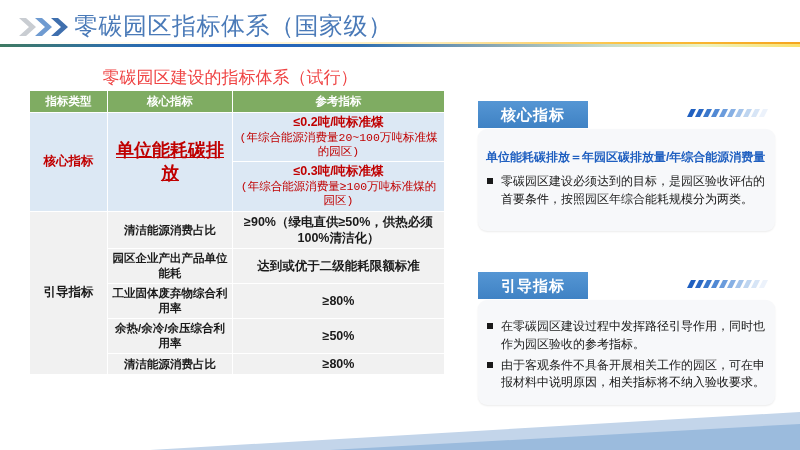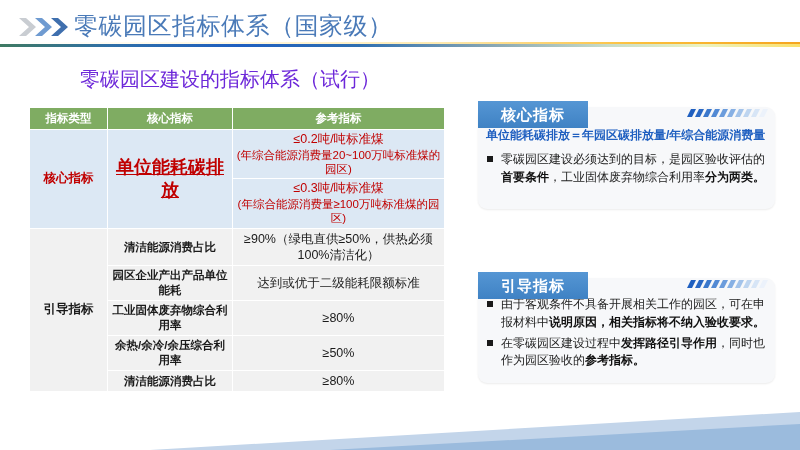--- a/index.html
+++ b/index.html
@@ -42,28 +42,28 @@
     position: absolute; left: 0; top: 3.5px; width: 800px; height: 3px;
     background: linear-gradient(to right,
       #3f7a62 0%, #2f6fa8 14%, #1f5fc0 30%, #2f6fb0 45%,
       #8aa8b4 62%, #c8dcc8 76%, #ecf3c0 88%, #fbe06a 100%);
   }
 
   
   #subtitle {
     position: absolute; left: 0; top: 66px; width: 460px;
     text-align: center;
-    font-size: 20px;
-    color: #6d28d9;
+    font-size: 17px;
+    color: #ef4444;
     white-space: nowrap;
   }
 
   
   #table-wrap {
-    position: absolute; left: 29px; top: 107px; width: 415px;
+    position: absolute; left: 29px; top: 90px; width: 415px;
   }
   table.ind {
     border-collapse: collapse;
     width: 415px;
     table-layout: fixed;
   }
   table.ind td, table.ind th {
     border: 1px solid #ffffff;
     vertical-align: middle;
     text-align: center;
@@ -100,22 +100,22 @@
     line-height: 1.25;
   }
   td.core-cell.bold { font-weight: bold; font-size: 18px; text-decoration: underline; }
   td.guide-cell {
     background: #f1f1f1;
     color: #1a1a1a;
     font-size: 11.5px;
     font-weight: bold;
     line-height: 1.3;
   }
-  .req-big { font-weight: normal; font-size: 12.5px; display: block; }
-  .req-small { font-size: 11.5px; display: block; line-height: 1.25; }
+  .req-big { font-weight: bold; font-size: 12.5px; display: block; }
+  .req-small { font-size: 11.5px; display: block; line-height: 1.25; font-family: Liberation Mono, monospace; }
 
   
   .infobox {
     position: absolute;
     width: 297px;
   }
   #box-core { left: 478px; top: 101px; }
   #box-guide { left: 478px; top: 272px; }
 
   .ib-tab {
@@ -129,21 +129,21 @@
     text-align: center;
     letter-spacing: 1px;
     z-index: 3;
   }
   .ib-dashes {
     position: absolute; right: 6px; top: 3px;
     width: 84px; height: 9px;
     z-index: 3;
   }
   .ib-body {
-    position: absolute; left: 0; top: 6px;
+    position: absolute; left: 0; top: 28px;
     width: 297px;
     background: #f7f8fa;
     border-radius: 9px;
     box-shadow: 0 1px 2px rgba(0,0,0,0.08);
     padding: 18px 10px 10px 8px;
     z-index: 1;
   }
   #box-core .ib-body { min-height: 102px; }
   #box-guide .ib-body { min-height: 98px; }
 
@@ -162,21 +162,21 @@
     color: #222222;
     line-height: 1.48;
     margin-bottom: 3px;
   }
   ul.ib-list li:before {
     content: "";
     position: absolute; left: 1px; top: 5px;
     width: 6px; height: 6px;
     background: #1a1a1a;
   }
-  ul.ib-list b { font-weight: bold; color: #111111; }
+  ul.ib-list b { font-weight: normal; color: #111111; }
 
   
   #swoosh { position: absolute; left: 0; bottom: 0; width: 800px; height: 40px; }
 </style>
 </head>
 <body>
 
 <div id="slide">
 
   <div id="header">
@@ -275,21 +275,21 @@
           <polygon points="50,8 54,0 59,0 55,8" fill="#a3c3ea"></polygon>
           <polygon points="58,8 62,0 67,0 63,8" fill="#bed5f0"></polygon>
           <polygon points="66,8 70,0 75,0 71,8" fill="#d7e5f6"></polygon>
           <polygon points="74,8 78,0 83,0 79,8" fill="#ecf2fb"></polygon>
         </g>
       </svg>
     </span>
     <div class="ib-body">
       <div class="formula">单位能耗碳排放＝年园区碳排放量/年综合能源消费量</div>
       <ul class="ib-list" id="core-bullets">
-          <li><span>零碳园区建设必须达到的目标，是园区验收评估的</span><b>首要条件</b><span>，工业固体废弃物综合利用率</span><b>分为两类。</b></li>
+          <li><span>零碳园区建设必须达到的目标，是园区验收评估的</span><b>首要条件</b><span>，按照园区年综合能耗规模</span><b>分为两类。</b></li>
         </ul>
     </div>
   </div>
 
   <div class="infobox" id="box-guide">
     <div class="ib-tab">引导指标</div>
     <span class="ib-dashes">
       <svg width="84" height="9" viewBox="0 0 84 9">
         <g>
           <polygon points="2,8 6,0 11,0 7,8" fill="#1f5fc0"></polygon>
@@ -300,22 +300,22 @@
           <polygon points="42,8 46,0 51,0 47,8" fill="#87b0e4"></polygon>
           <polygon points="50,8 54,0 59,0 55,8" fill="#a3c3ea"></polygon>
           <polygon points="58,8 62,0 67,0 63,8" fill="#bed5f0"></polygon>
           <polygon points="66,8 70,0 75,0 71,8" fill="#d7e5f6"></polygon>
           <polygon points="74,8 78,0 83,0 79,8" fill="#ecf2fb"></polygon>
         </g>
       </svg>
     </span>
     <div class="ib-body">
       <ul class="ib-list" id="guide-bullets">
+          <li><span>在零碳园区建设过程中</span><b>发挥路径引导作用</b><span>，同时也作为园区验收的</span><b>参考指标。</b></li>
           <li><span>由于客观条件不具备开展相关工作的园区，可在申报材料中</span><b>说明原因，相关指标将不纳入验收要求。</b></li>
-          <li><span>在零碳园区建设过程中</span><b>发挥路径引导作用</b><span>，同时也作为园区验收的</span><b>参考指标。</b></li>
         </ul>
     </div>
   </div>
 
   <span id="swoosh">
     <svg width="800" height="40" viewBox="0 0 800 40" preserveAspectRatio="none">
       <polygon points="800,2 800,40 150,40" fill="#c3d5ea"></polygon>
       <polygon points="800,14 800,40 330,40" fill="#9bbbdd"></polygon>
     </svg>
   </span>

